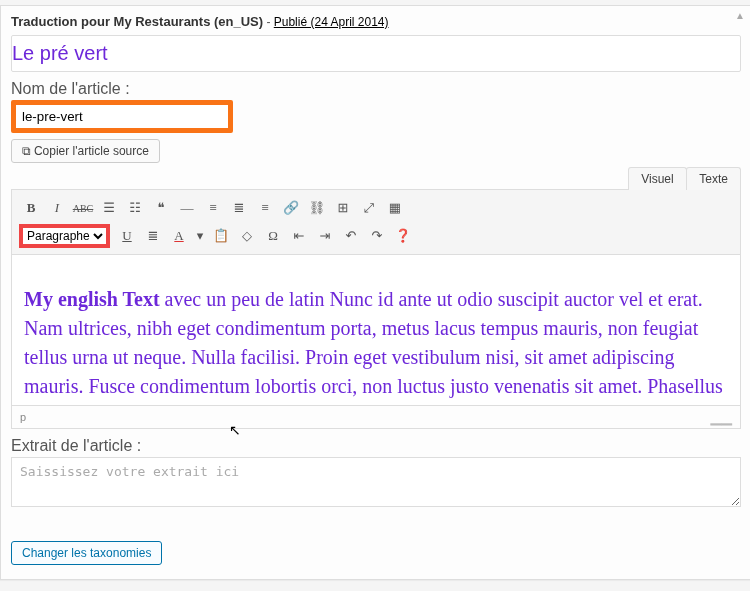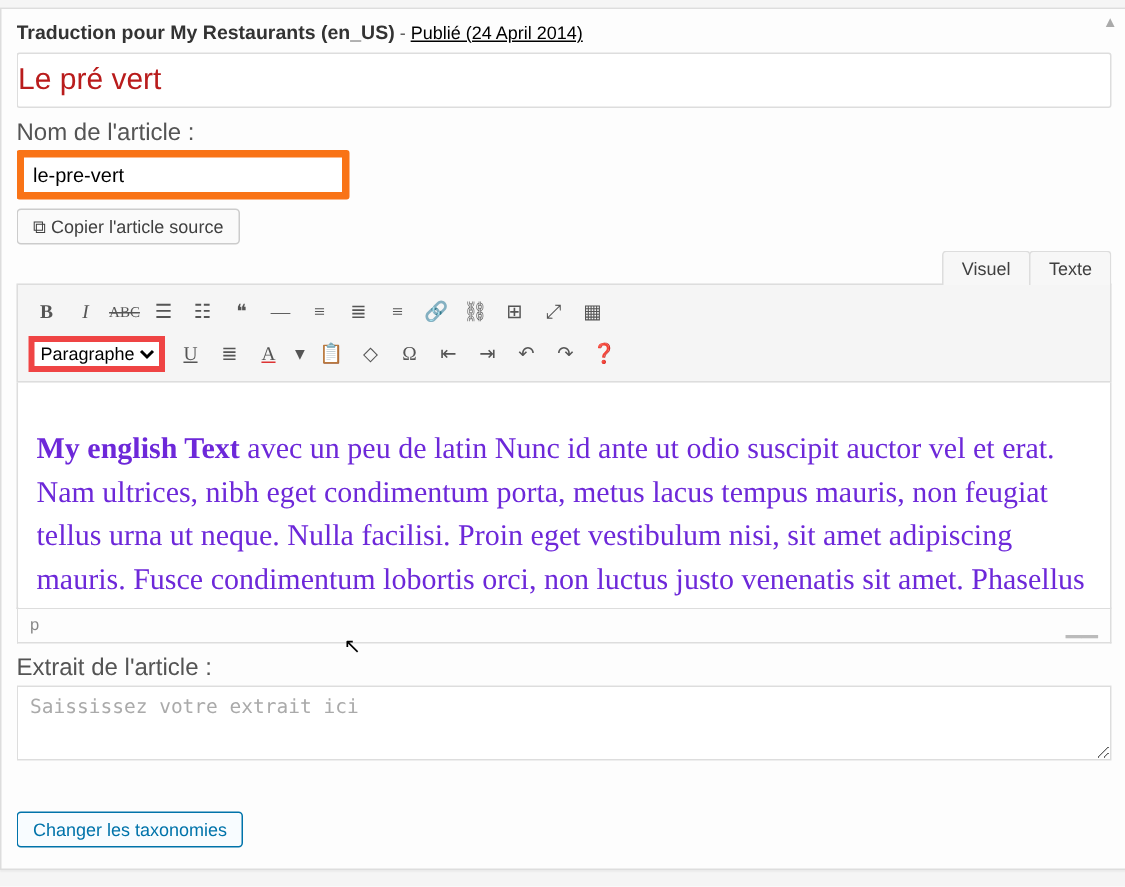--- a/index.html
+++ b/index.html
@@ -36,21 +36,21 @@
     top: 4px;
     color:#aaa; font-size:10px;
   }
   .title-input {
     width: 100%;
     box-sizing: border-box;
     font-size: 20px;
     padding: 6px 0;
     border: 1px solid #ddd;
     border-radius: 2px;
-    color: #b91c1c;
+    color: #6d28d9;
   }
   .lbl {
     display: block;
     margin-top: 8px;
     font-size: 16px;
     color: #545454;
   }
   .slug-input {
     width: 200px;
     padding: 4px 6px;

